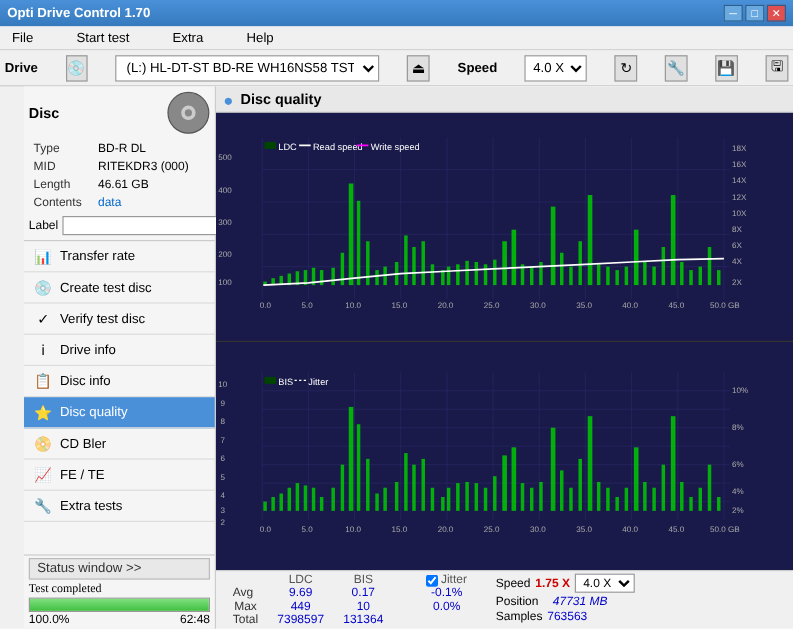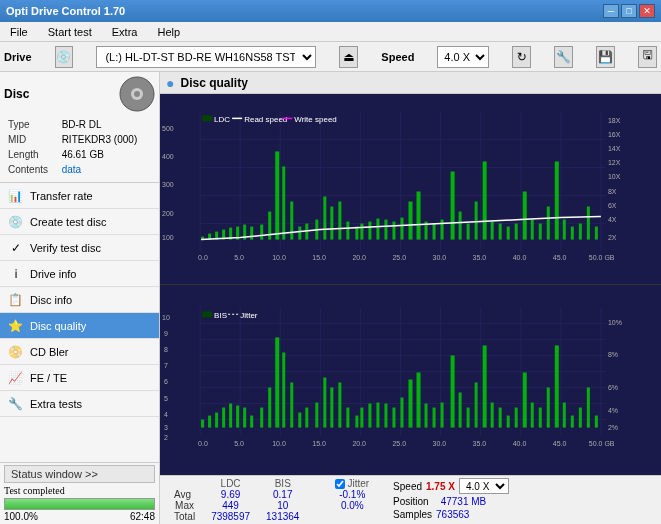--- a/index.html
+++ b/index.html
@@ -45,21 +45,21 @@
     .title-btn.close { background: #e05050; }
 
     
     .menu-bar {
       background: #f0f0f0;
       border-bottom: 1px solid #ccc;
       height: 20px;
       display: flex;
       align-items: center;
       padding: 0 4px;
-      gap: 8px;
+      gap: 24px;
     }
     .menu-item {
       padding: 2px 6px;
       font-size: 11px;
       cursor: pointer;
     }
 
     
     .toolbar {
       background: #f0f0f0;
@@ -100,20 +100,21 @@
       height: 22px;
       padding: 0 2px;
       font-size: 11px;
       width: 55px;
     }
 
     
     .main {
       display: flex;
       height: calc(524px - 22px - 20px - 30px);
+      padding-left: 20px;
     }
 
     
     .sidebar {
       width: 160px;
       background: #f5f5f5;
       border-right: 1px solid #ccc;
       display: flex;
       flex-direction: column;
     }
@@ -368,20 +369,25 @@
         <tr>
           <td class="key">Length</td>
           <td class="val">46.61 GB</td>
         </tr>
         <tr>
           <td class="key">Contents</td>
           <td class="val val-blue">data</td>
         </tr>
       </tbody>
         </table>
+      <div class="label-row">
+        <span>Label</span>
+        <input type="text" class="label-input" style="">
+        <div class="label-btn">✎</div>
+      </div>
     </div>
 
     <div class="nav-items">
       <div class="nav-item">
         <span class="nav-icon">📊</span>
         <span>Transfer rate</span>
       </div>
       <div class="nav-item">
         <span class="nav-icon">💿</span>
         <span>Create test disc</span>
@@ -713,21 +719,21 @@
         <div style="margin-left:8px; font-size:10px;">
           <div style="display:flex; gap:4px; align-items:center; margin-bottom:2px;">
             <span>Speed</span>
             <span style="color:#cc0000; font-weight:bold;">1.75 X</span>
             <select class="speed-select2">
               <option>4.0 X</option>
             </select>
           </div>
           <div style="display:flex; gap:12px; align-items:center; margin-bottom:2px;">
             <span>Position</span>
-            <span style="color:#0000cc;">47731 MB</span>
+            <span style="color:#0000cc;font-style:italic;">47731 MB</span>
           </div>
           <div style="display:flex; gap:4px; align-items:center;">
             <span>Samples</span>
             <span style="color:#0000cc;">763563</span>
           </div>
         </div>
 
       </div>
     </div>
 

